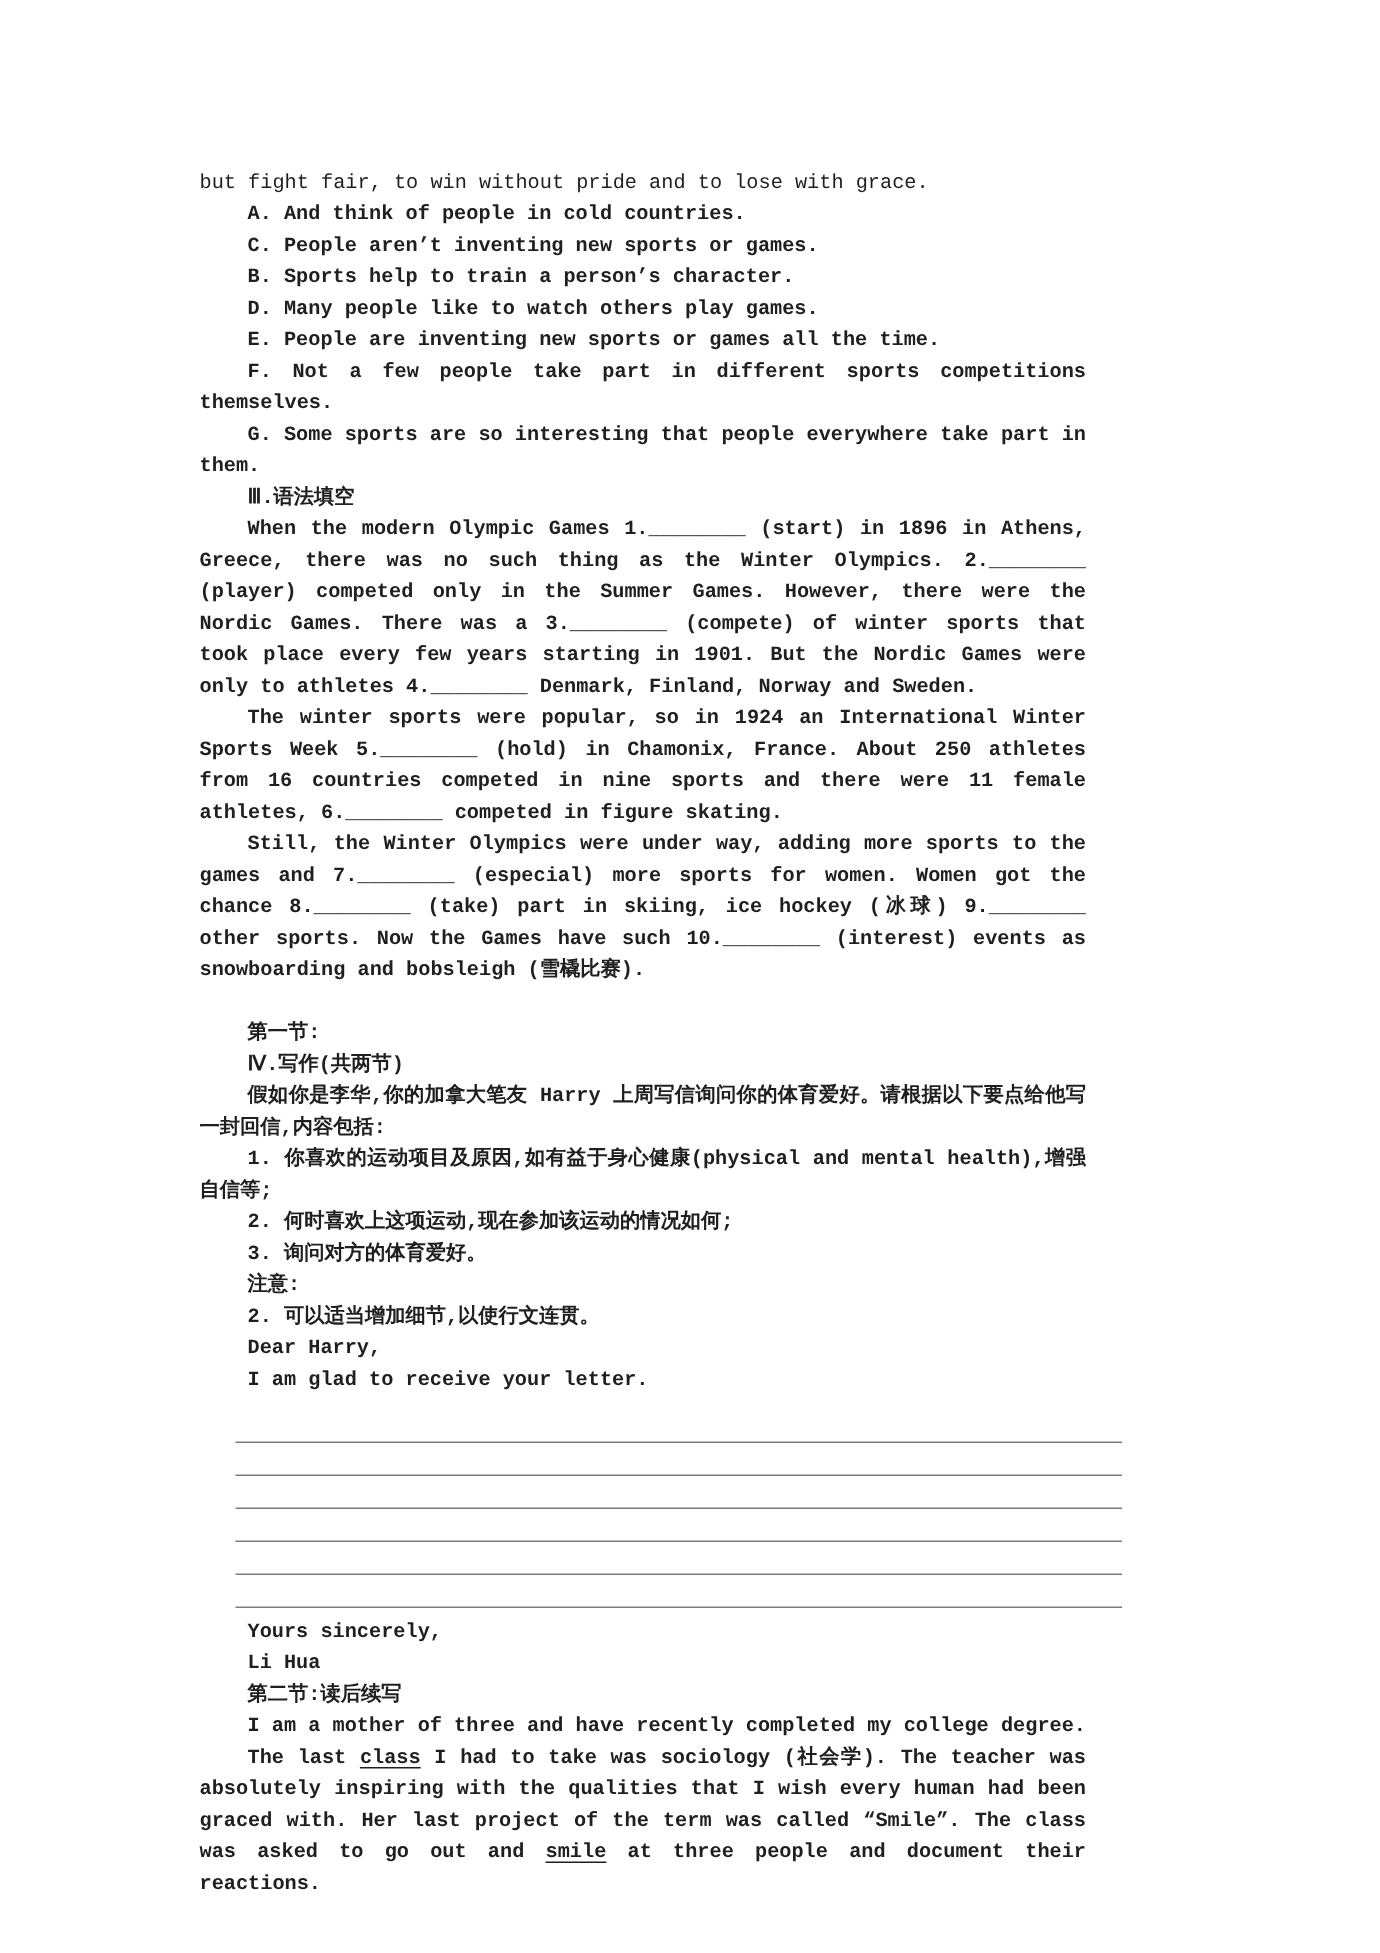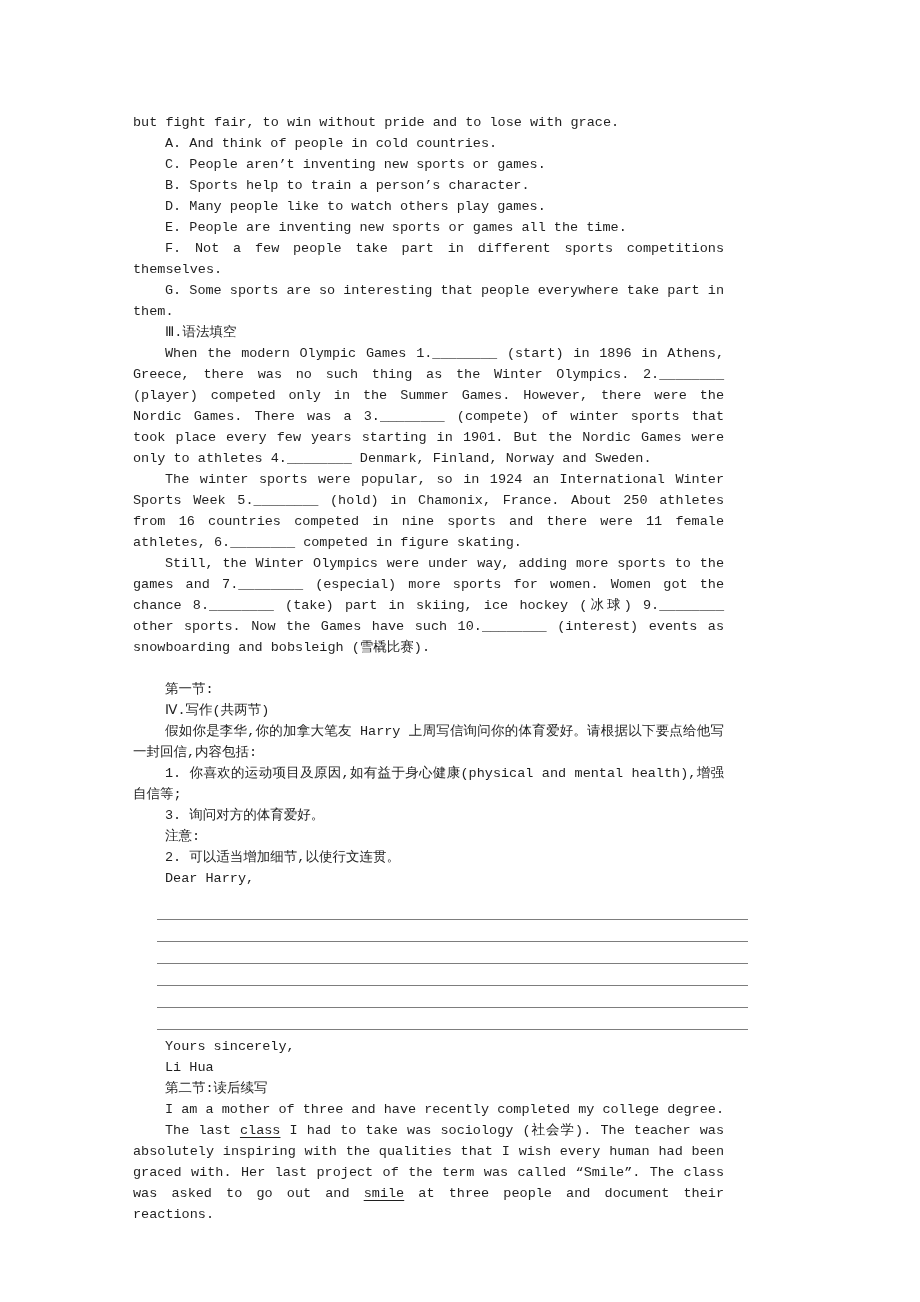--- a/index.html
+++ b/index.html
@@ -17,21 +17,21 @@
     overflow: hidden;
   }
   .para {
     margin: 0;
     font-family: "Liberation Mono", "DejaVu Sans Mono", monospace;
     font-size: 13.5px;
     line-height: 21px;
     color: #1f1f1f;
     text-align: justify;
   }
-  .para.indent { text-indent: 32px; }
+  .para.indent { text-indent: 32px; font-weight: bold; }
   .blank { height: 21px; }
   .rules { margin: 9px 0 6px 24px; }
   .rule {
     height: 21px;
     width: 591px;
     border-bottom: 1px solid #7d7d7d;
   }
   .u {
     text-decoration: underline;
     text-underline-offset: 3px;
@@ -51,24 +51,26 @@
     <p class="para indent"><span>G. Some sports are so interesting that people everywhere take part in them.</span></p>
     <p class="para indent"><span>Ⅲ.语法填空</span></p>
     <p class="para indent"><span>When the modern Olympic Games 1.________ (start) in 1896 in Athens, Greece, there was no such thing as the Winter Olympics. 2.________ (player) competed only in the Summer Games. However, there were the Nordic Games. There was a 3.________ (compete) of winter sports that took place every few years starting in 1901. But the Nordic Games were only to athletes 4.________ Denmark, Finland, Norway and Sweden.</span></p>
     <p class="para indent"><span>The winter sports were popular, so in 1924 an International Winter Sports Week 5.________ (hold) in Chamonix, France. About 250 athletes from 16 countries competed in nine sports and there were 11 female athletes, 6.________ competed in figure skating.</span></p>
     <p class="para indent"><span>Still, the Winter Olympics were under way, adding more sports to the games and 7.________ (especial) more sports for women. Women got the chance 8.________ (take) part in skiing, ice hockey (冰球) 9.________ other sports. Now the Games have such 10.________ (interest) events as snowboarding and bobsleigh (雪橇比赛).</span></p>
     <div class="blank"></div>
     <p class="para indent"><span>第一节:</span></p>
     <p class="para indent"><span>Ⅳ.写作(共两节)</span></p>
     <p class="para indent"><span>假如你是李华,你的加拿大笔友 Harry 上周写信询问你的体育爱好。请根据以下要点给他写一封回信,内容包括:</span></p>
     <p class="para indent"><span>1. 你喜欢的运动项目及原因,如有益于身心健康(physical and mental health),增强自信等;</span></p>
+    <p class="para indent"><span>2. 何时喜欢上这项运动,现在参加该运动的情况如何;</span></p>
     <p class="para indent"><span>3. 询问对方的体育爱好。</span></p>
     <p class="para indent"><span>注意:</span></p>
     <p class="para indent"><span>2. 可以适当增加细节,以使行文连贯。</span></p>
     <p class="para indent"><span>Dear Harry,</span></p>
+    <p class="para indent"><span>I am glad to receive your letter.</span></p>
     <div class="rules">
       <div class="rule"></div>
       <div class="rule"></div>
       <div class="rule"></div>
       <div class="rule"></div>
       <div class="rule"></div>
       <div class="rule"></div>
     </div>
     <p class="para indent"><span>Yours sincerely,</span></p>
     <p class="para indent"><span>Li Hua</span></p>

